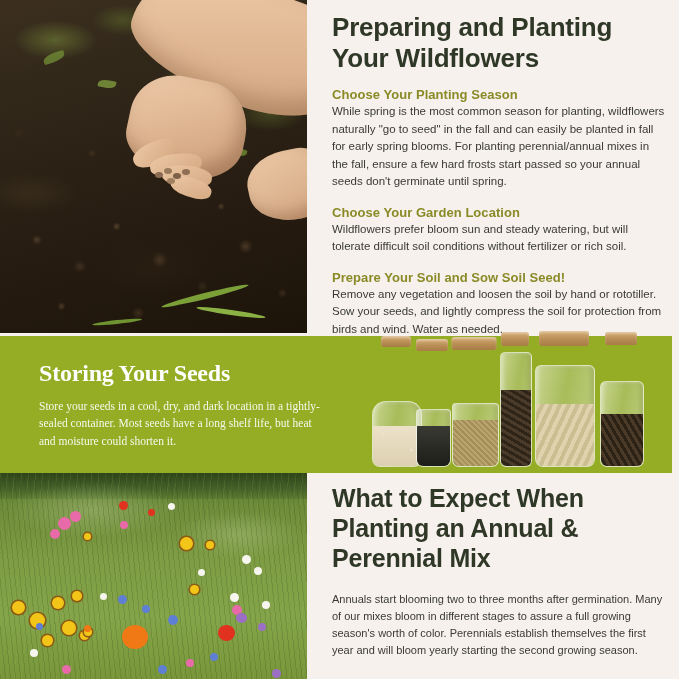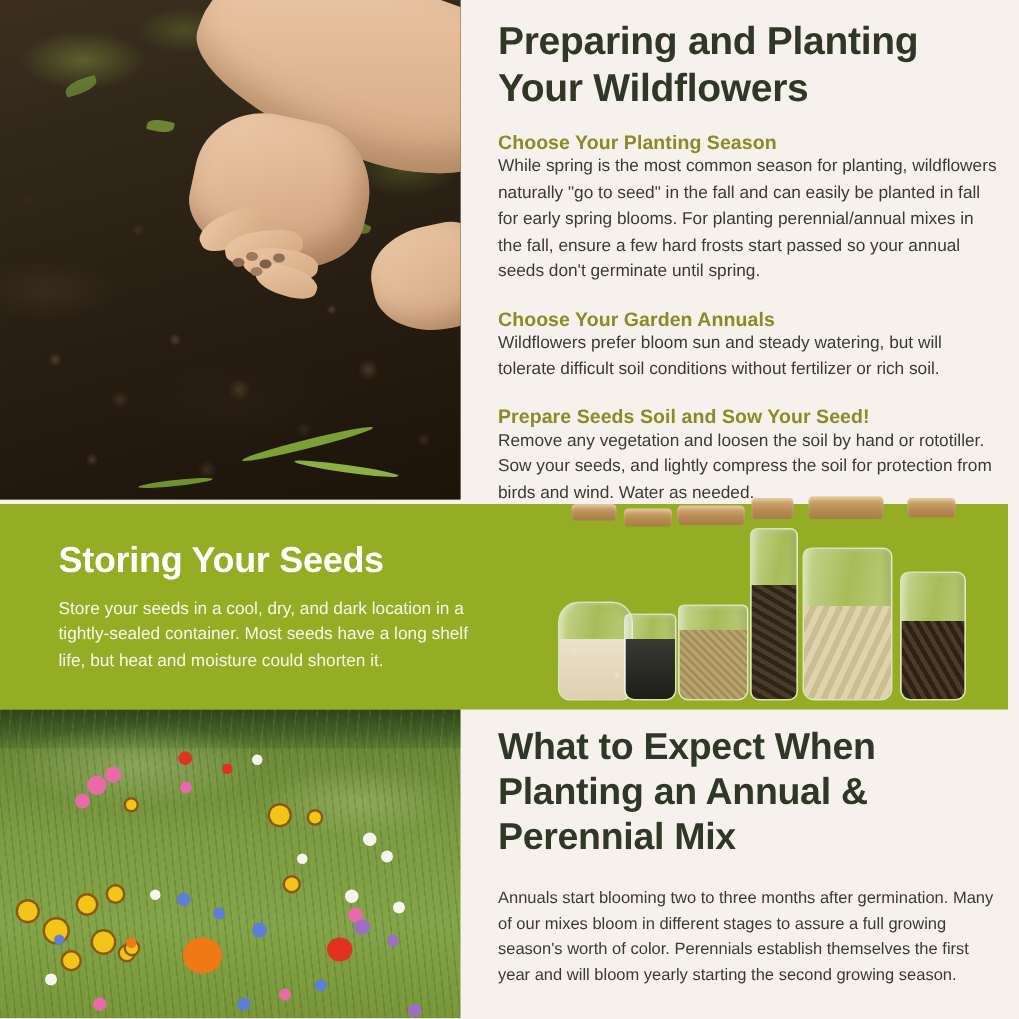--- a/index.html
+++ b/index.html
@@ -100,21 +100,21 @@
   .sub{
     margin:14px 0 1px 0;font-size:13px;font-weight:700;color:#8a8a26;
     letter-spacing:.05px;
   }
   .sub.first{margin-top:14px;}
   .body{
     margin:0;font-size:11.5px;line-height:1.52;color:#3a3a34;
   }
 
   
-  .sec2{position:absolute;left:0;top:336px;width:679px;height:137px;background:#95ad24;}
+  .sec2{position:absolute;left:0;top:336px;width:679px;height:137px;background:#95ad24;font-family:Liberation Serif, serif;}
   .sec2 h2{
     position:absolute;left:39px;top:24px;margin:0;
     font-size:24px;font-weight:700;color:#ffffff;letter-spacing:-.2px;
   }
   .sec2 p{
     position:absolute;left:39px;top:62px;width:288px;margin:0;
     font-size:11.5px;line-height:1.52;color:#f7f8ec;
   }
   .jars{position:absolute;left:372px;top:2px;width:300px;height:133px;}
   .jar{position:absolute;bottom:4px;border-radius:4px 4px 7px 7px;
@@ -221,24 +221,24 @@
       <div class="grassblade g2"></div>
       <div class="grassblade g3"></div>
     </div>
 
     <div class="col-right">
       <h1 class="title">Preparing and Planting Your Wildflowers</h1>
 
       <p class="sub first">Choose Your Planting Season</p>
       <p class="body">While spring is the most common season for planting, wildflowers naturally "go to seed" in the fall and can easily be planted in fall for early spring blooms. For planting perennial/annual mixes in the fall, ensure a few hard frosts start passed so your annual seeds don't germinate until spring.</p>
 
-      <p class="sub">Choose Your Garden Annuals</p>
+      <p class="sub">Choose Your Garden Location</p>
       <p class="body">Wildflowers prefer bloom sun and steady watering, but will tolerate difficult soil conditions without fertilizer or rich soil.</p>
 
-      <p class="sub">Prepare Seeds Soil and Sow Your Seed!</p>
+      <p class="sub">Prepare Your Soil and Sow Soil Seed!</p>
       <p class="body">Remove any vegetation and loosen the soil by hand or rototiller. Sow your seeds, and lightly compress the soil for protection from birds and wind. Water as needed.</p>
     </div>
   </div>
 
   <div class="sec2">
     <h2>Storing Your Seeds</h2>
     <p>Store your seeds in a cool, dry, and dark location in a tightly-sealed container. Most seeds have a long shelf life, but heat and moisture could shorten it.</p>
 
     <div class="jars">
       <div class="jar jA">

